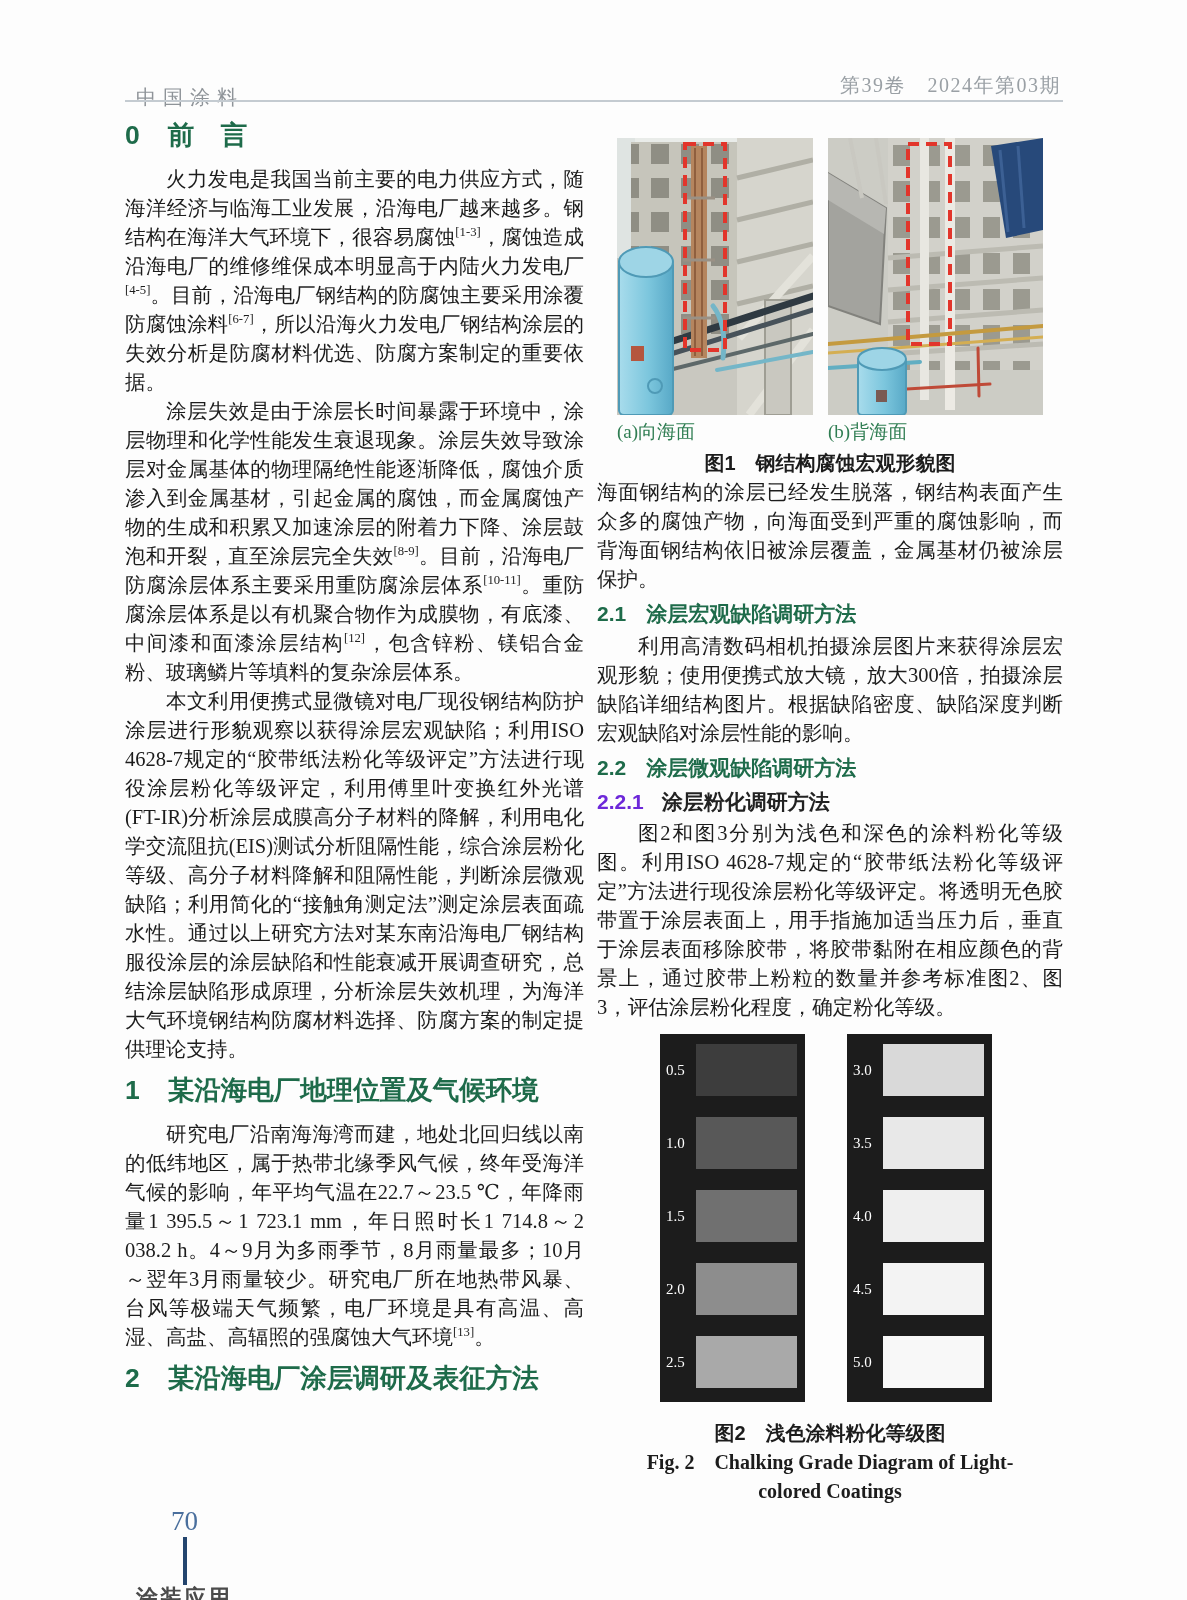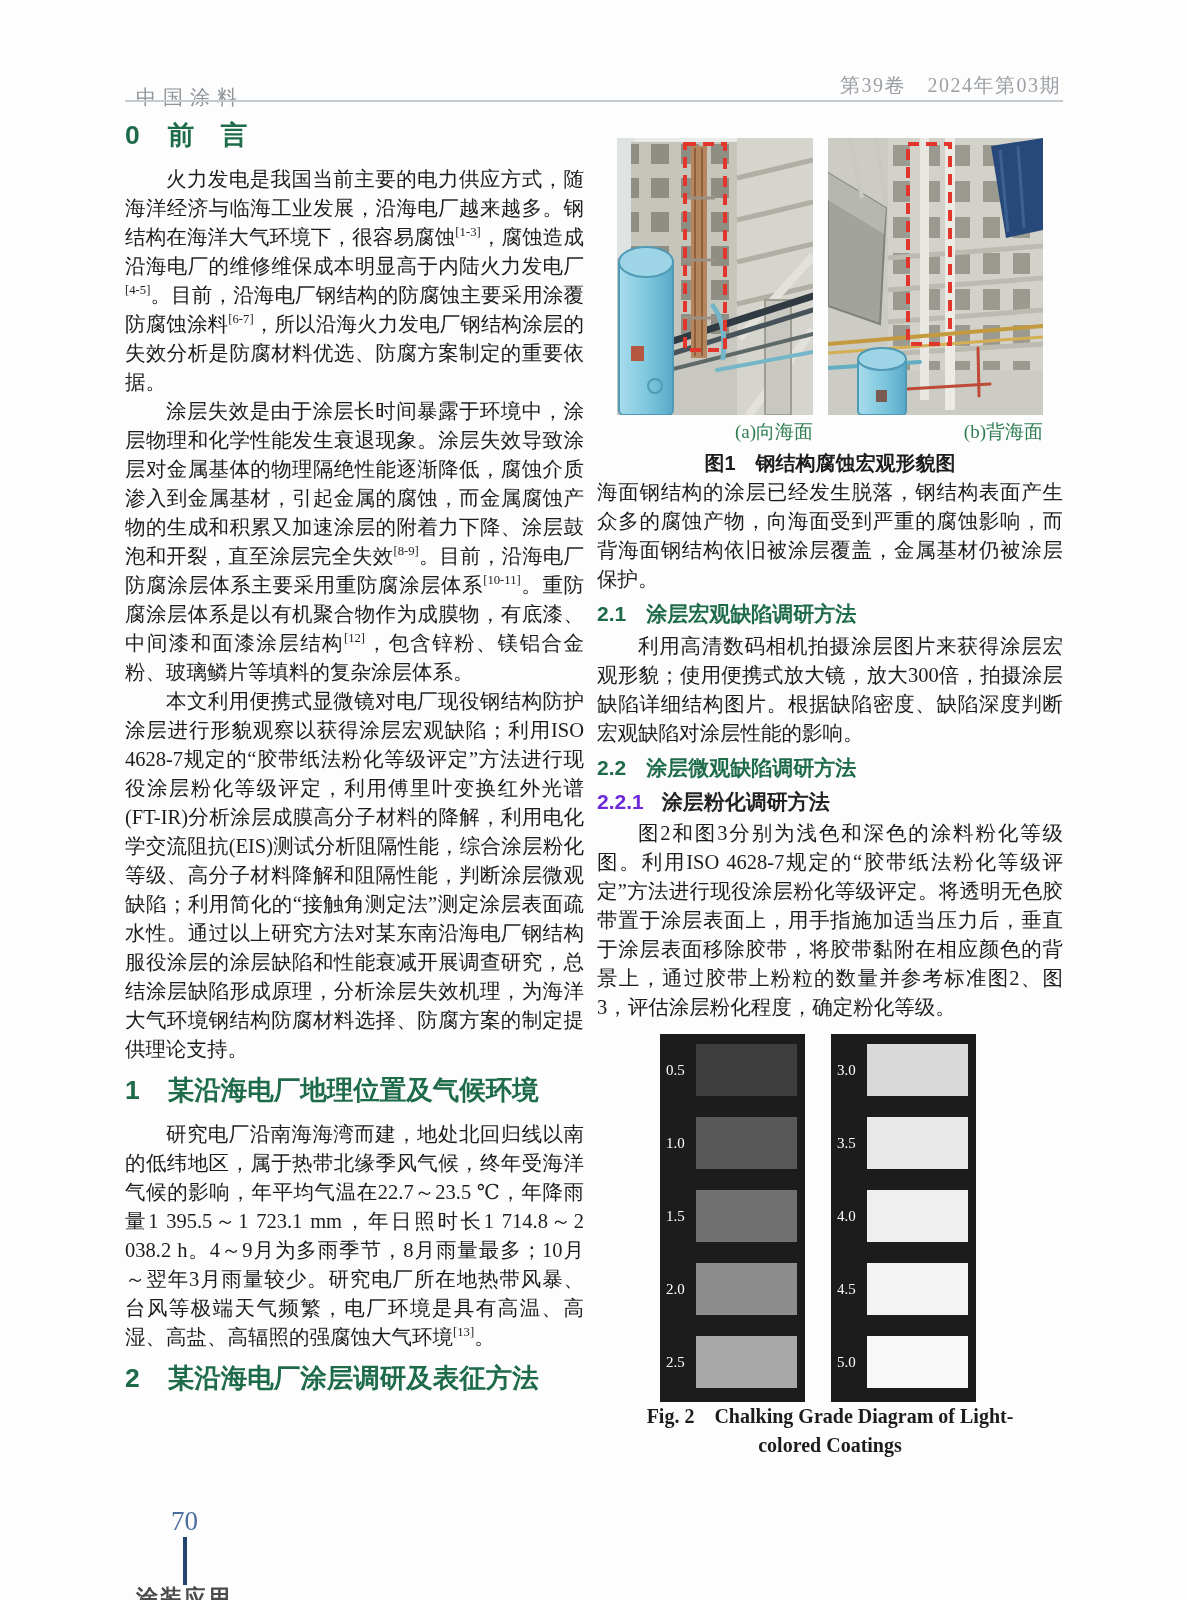--- a/index.html
+++ b/index.html
@@ -32,30 +32,30 @@
   .h-sub .num{margin-right:20px;}
 
   .h-sub3{font-size:21px;line-height:31px;margin:1px 0;}
   .h-sub3 .num{font-family:"Liberation Sans","DejaVu Sans",sans-serif;font-weight:bold;color:#6d28d9;margin-right:18px;}
   .h-sub3 .t{color:#222;}
 
   
   .fig1-photos{display:flex;gap:15px;margin:25px 0 0 20px;}
   .fig1-photos svg{display:block;}
   .fig1-sublabels{display:flex;gap:15px;margin:4px 0 0 20px;}
-  .fig1-sublabels div{color:#2f7d52;font-size:19px;line-height:26px;text-align:right;}
+  .fig1-sublabels div{color:#2f7d52;font-size:19px;line-height:26px;text-align:left;}
   .sub-a{width:196px;} .sub-b{width:215px;}
   .fig-caption-zh{font-family:"Liberation Sans","DejaVu Sans",sans-serif;font-weight:bold;
                   font-size:20px;text-align:center;line-height:30px;margin-top:3px;}
   .fig-caption-en{font-weight:bold;font-size:20px;text-align:center;line-height:29px;padding:0 26px;}
 
   .cont-par{margin-top:7px;}
 
   
-  .fig2-panels{display:flex;gap:26px;margin:12px 0 0 63px;align-items:center;}
+  .fig2-panels{display:flex;gap:42px;margin:12px 0 0 63px;align-items:center;}
   .panel{width:145px;height:368px;background:#1c1c1c;box-sizing:border-box;padding:10px 8px 0 4px;}
   .swatch-row{display:flex;align-items:center;height:52px;margin-bottom:21px;}
   .swatch-row:last-child{margin-bottom:0;}
   .swatch-label{width:30px;color:#ffffff;font-size:15px;padding-left:2px;}
   .swatch{flex:1;height:52px;}
 
   .fig2-cap-zh{margin-top:16px;}
 
   
   .footer{position:absolute;left:136px;top:1496px;display:flex;align-items:center;flex-direction:column;}
@@ -262,20 +262,21 @@
         <div class="swatch-label">4.5</div>
         <div class="swatch" style="background-color: rgb(243, 243, 243);"></div>
       </div>
       <div class="swatch-row">
         <div class="swatch-label">5.0</div>
         <div class="swatch" style="background-color: rgb(248, 248, 248);"></div>
       </div>
     </div>
   </div>
 
+  <div class="fig-caption-zh fig2-cap-zh">图2　浅色涂料粉化等级图</div>
   <div class="fig-caption-en">Fig. 2　Chalking Grade Diagram of Light-colored Coatings</div>
 
 </div>
 
 <div class="footer">
   <div class="footer-page">70</div>
   <div class="footer-bar"></div>
   <div>
     <div class="footer-zh">涂装应用</div>
     <div class="footer-en">Application and Use</div>

